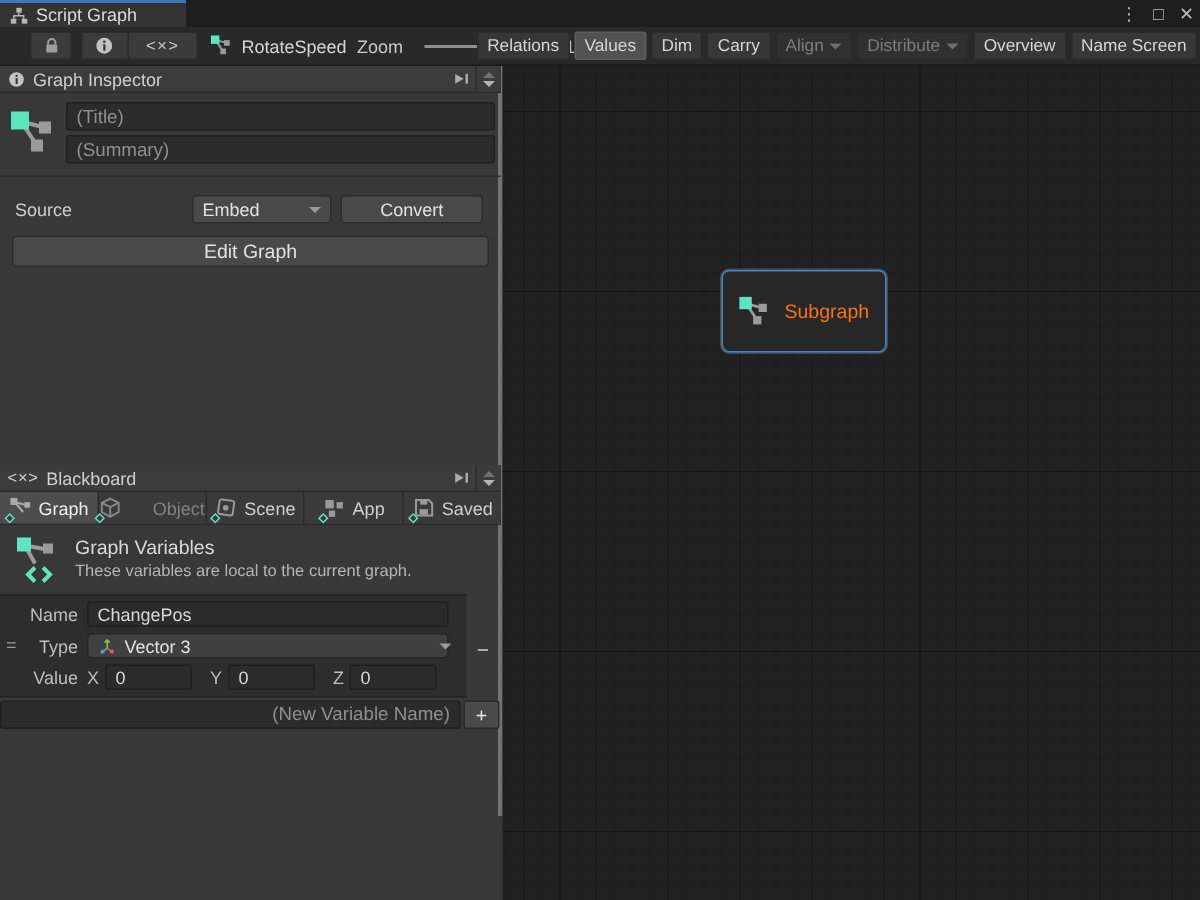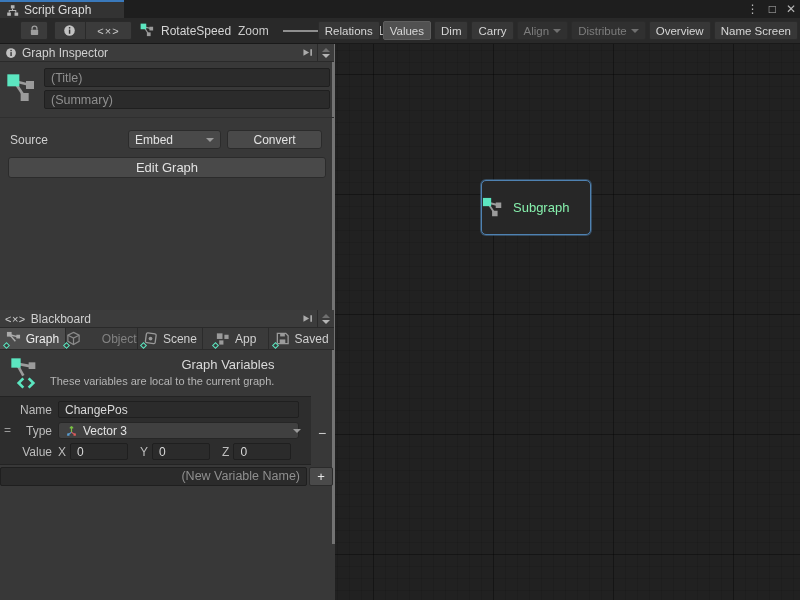--- a/index.html
+++ b/index.html
@@ -66,21 +66,21 @@
   #blackboard{position:absolute;left:0;top:266px;width:334px;height:290px;}
   #bb-tabs{display:flex;height:22px;border-bottom:1px solid #2a2a2a;box-sizing:border-box;}
   .bb-tab{flex:1;display:flex;align-items:center;justify-content:center;gap:4px;background:#3a3a3a;
           border-right:1px solid #2b2b2b;box-sizing:border-box;color:#cfcfcf;font-size:12px;}
   .bb-tab:last-child{border-right:none;}
   .bb-tab.active{background:#4d4d4d;color:#eeeeee;}
   .bb-tab.disabled{color:#828282;gap:20px;}
   .tab-ico{position:relative;width:16px;height:16px;flex:0 0 auto;}
   .diamond{position:absolute;left:-2px;bottom:-1px;width:5px;height:5px;border:1.5px solid #5ce6c0;transform:rotate(45deg);box-sizing:border-box;background:#3a3a3a;}
 
-  #gv-heading{display:flex;gap:8px;padding:7px 8px 0 10px;height:39px;text-align:right;}
+  #gv-heading{display:flex;gap:8px;padding:7px 8px 0 10px;height:39px;}
   #gv-title{font-size:13px;color:#dadada;}
   #gv-sub{font-size:11px;color:#b5b5b5;margin-top:3px;}
 
   #var-block{position:relative;margin-top:0;width:311px;background:#2d2d2d;border-top:1px solid #232323;border-bottom:1px solid #232323;box-sizing:border-box;padding:2px 0;}
   .var-row{height:21px;display:flex;align-items:center;position:relative;}
   .var-label{flex:0 0 58px;text-align:right;padding-right:6px;color:#bdbdbd;box-sizing:border-box;padding-left:18px;}
   .var-row .u-input{height:17px;font-size:12px;}
   #name-input{width:241px;}
   #type-dd{width:241px;height:17px;justify-content:flex-start;gap:5px;padding:0 6px;background:#404040;border-color:#262626;}
   #type-dd .dd-arrow{position:absolute;right:10px;}
@@ -96,21 +96,21 @@
   #canvas{left:335px;top:44px;width:465px;height:556px;background-color:#212121;
     background-image:
       linear-gradient(90deg, rgba(0,0,0,0.30) 0 1px, transparent 1px),
       linear-gradient(180deg, rgba(0,0,0,0.30) 0 1px, transparent 1px),
       linear-gradient(90deg, rgba(0,0,0,0.10) 0 1px, transparent 1px),
       linear-gradient(180deg, rgba(0,0,0,0.10) 0 1px, transparent 1px);
     background-size:120px 120px,120px 120px,12px 12px,12px 12px;
     background-position:38px 0,0 30px,2px 0,0 6px;}
   #subgraph-node{position:absolute;left:146px;top:136px;width:110px;height:55px;background:#272727;
       border:1px solid #4f82b2;box-shadow:0 0 0 1px rgba(79,130,178,0.45);border-radius:5px;
-      display:flex;align-items:center;gap:9px;box-sizing:border-box;color:#86efac;font-size:13px;}
+      display:flex;align-items:center;gap:9px;padding-left:10px;box-sizing:border-box;color:#f97316;font-size:13px;}
 
   svg{display:block;}
 </style>
 </head>
 <body>
 
 <div id="app">
 
   <div id="titlebar" class="abs">
     <div id="doc-tab" class="abs">

